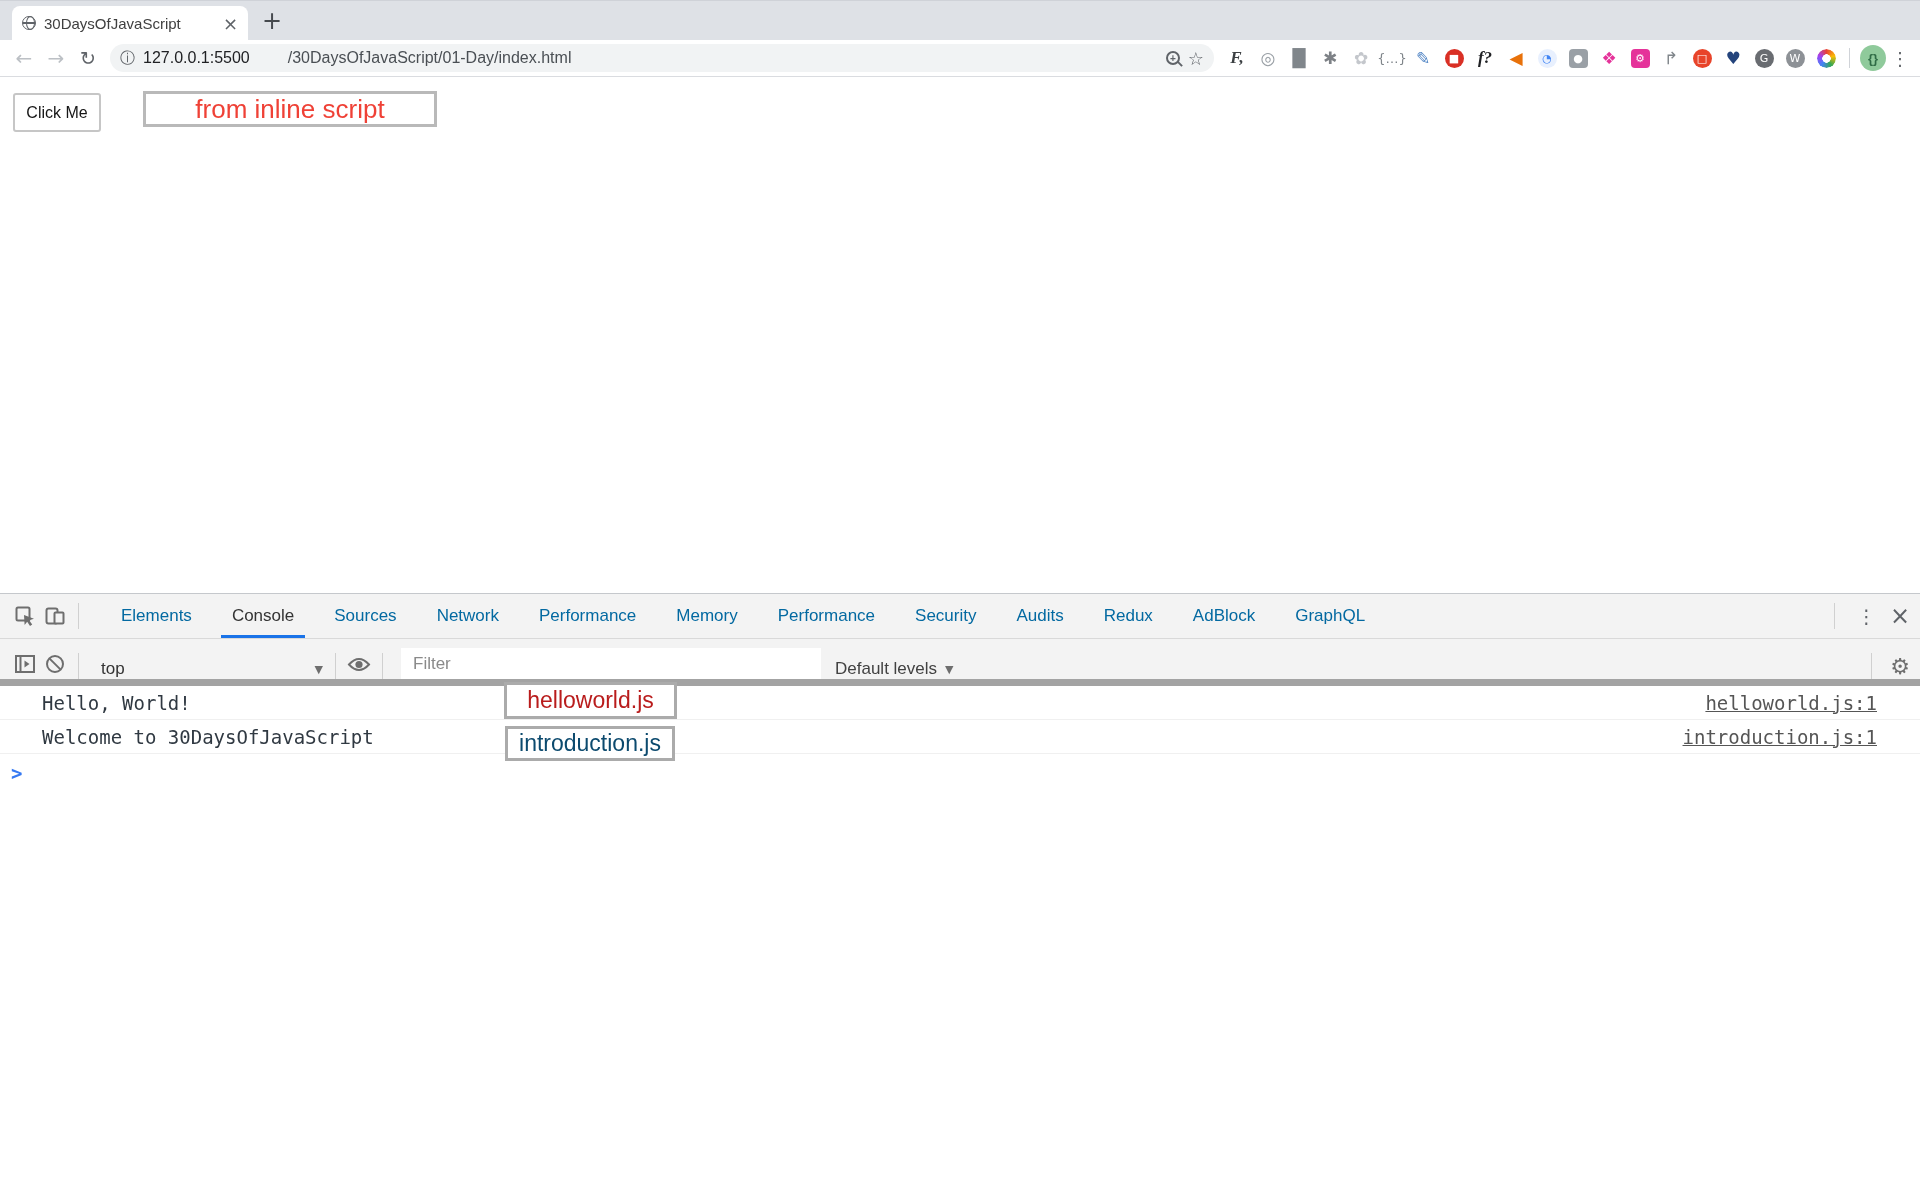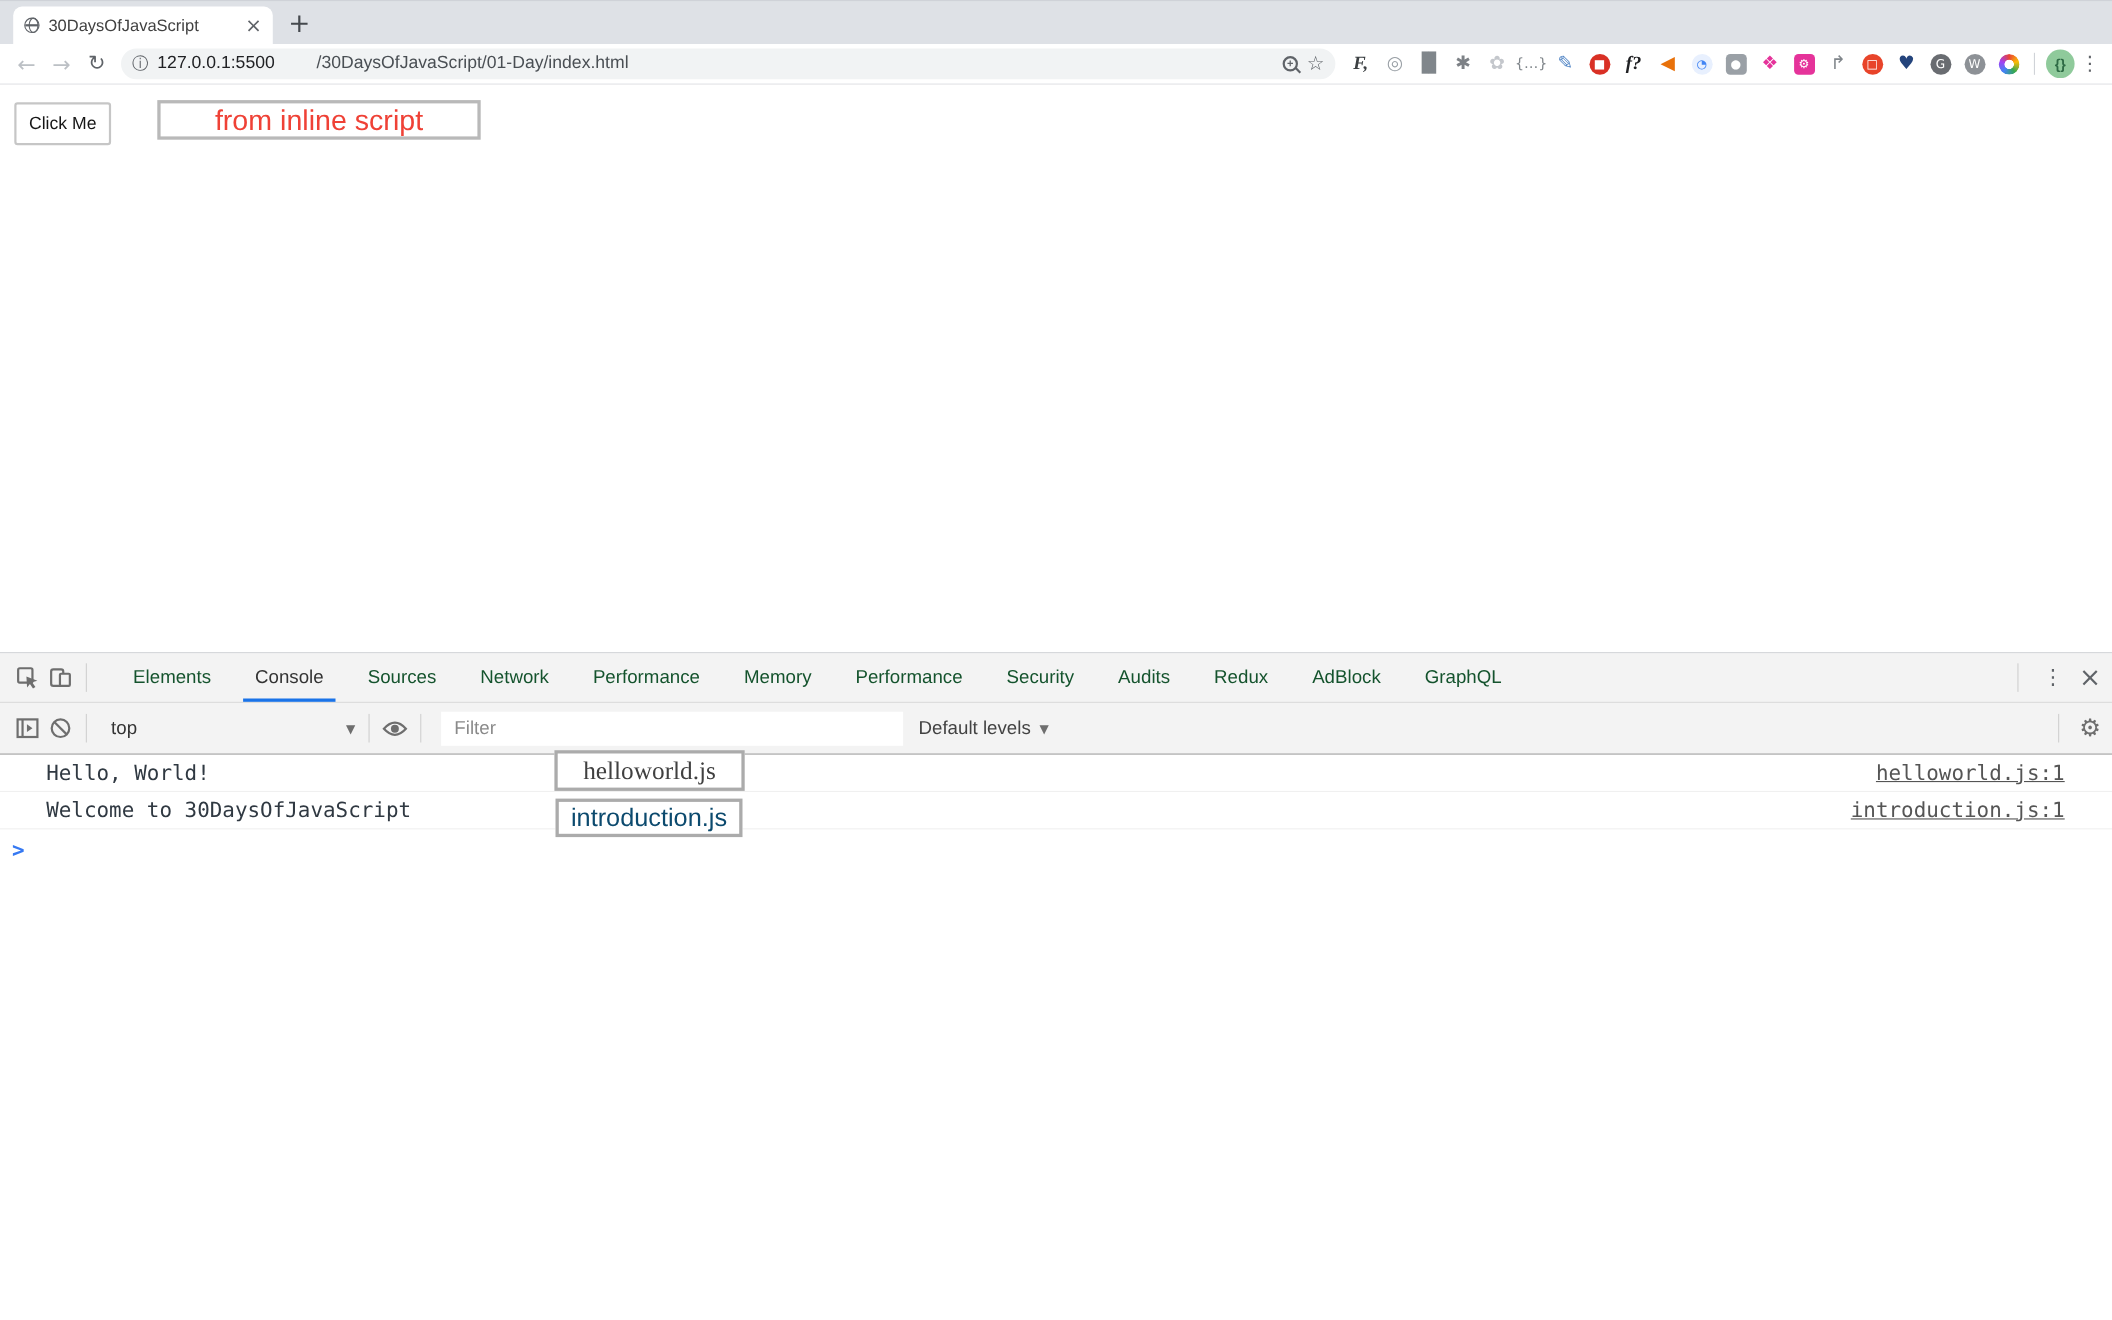--- a/index.html
+++ b/index.html
@@ -60,29 +60,29 @@
                font-size:26px; }
 
   
   .devtools { position:absolute; left:0; top:593px; width:1920px; bottom:0; background:#fff;
               border-top:1px solid #c5c8cc; }
   .dt-tabbar { height:45px; background:#f3f3f3; border-bottom:1px solid #d9d9d9;
                display:flex; align-items:center; padding:0 10px; }
   .dt-icon { width:30px; height:30px; display:flex; align-items:center; justify-content:center; }
   .vdiv { width:1px; height:26px; background:#d0d0d0; margin:0 8px; }
   .dt-tabs { display:flex; height:100%; margin-left:14px; }
-  .dt-tab { padding:0 11px; margin:0 9px; display:flex; align-items:center; font-size:17px; color:#14532d;
+  .dt-tab { padding:0 11px; margin:0 9px; display:flex; align-items:center; font-size:17px; color:#0369a1;
             border-bottom:3px solid transparent; border-top:3px solid transparent; height:100%; }
   .dt-tab.active { color:#333; border-bottom-color:#1a73e8; }
   .dt-right { margin-left:auto; display:flex; align-items:center; gap:14px; }
   .dt-dots { font-size:19px; color:#5f6368; }
   .dt-close { font-size:24px; color:#5f6368; line-height:1; }
 
-  .dt-toolbar { height:47px; background:#f3f3f3; border-bottom:1px solid #a3a3a3;
-                display:flex; align-items:center; padding:0 10px; }
+  .dt-toolbar { height:47px; background:#f3f3f3; border-bottom:7px solid #a3a3a3;
+                display:flex; align-items:flex-end; padding:0 10px; }
   .ctx { width:240px; display:flex; align-items:center; justify-content:space-between;
          font-size:17px; color:#333; padding:0 4px 0 14px; }
   .caret { font-size:11px; color:#6e6e6e; font-family:"DejaVu Sans",sans-serif; }
   .filter { width:420px; height:31px; background:#fff; border:none; outline:none; font-size:17px;
             padding:0 12px; margin-left:10px; color:#333; font-family:"Liberation Sans",sans-serif;}
   .filter::placeholder { color:#8a8a8a; }
   .levels { display:flex; align-items:center; gap:8px; font-size:17px; color:#424242; margin-left:14px; }
   .gear { font-size:22px; color:#6e6e6e; font-family:"DejaVu Sans",sans-serif; margin-left:10px;}
 
   .crow { height:34px; border-bottom:1px solid #f0f0f0; display:flex; align-items:center;
@@ -280,17 +280,17 @@
         <a href="#">introduction.js:1</a>
       </div>
     </div>
 
   <div class="promptrow">
     <span class="chev" id="promptChev" style="color: rgb(54, 121, 242);">&gt;</span>
   </div>
 </div>
 
 <div class="annot hello">
-  <span id="annot0" style="color: #404040; font-family: Liberation Serif, serif;">helloworld.js</span>
+  <span id="annot0" style="color: #b91c1c;">helloworld.js</span>
 </div>
 <div class="annot intro">
   <span id="annot1" style="color: #0c4a6e;">introduction.js</span>
 </div>
 
 </body></html>

